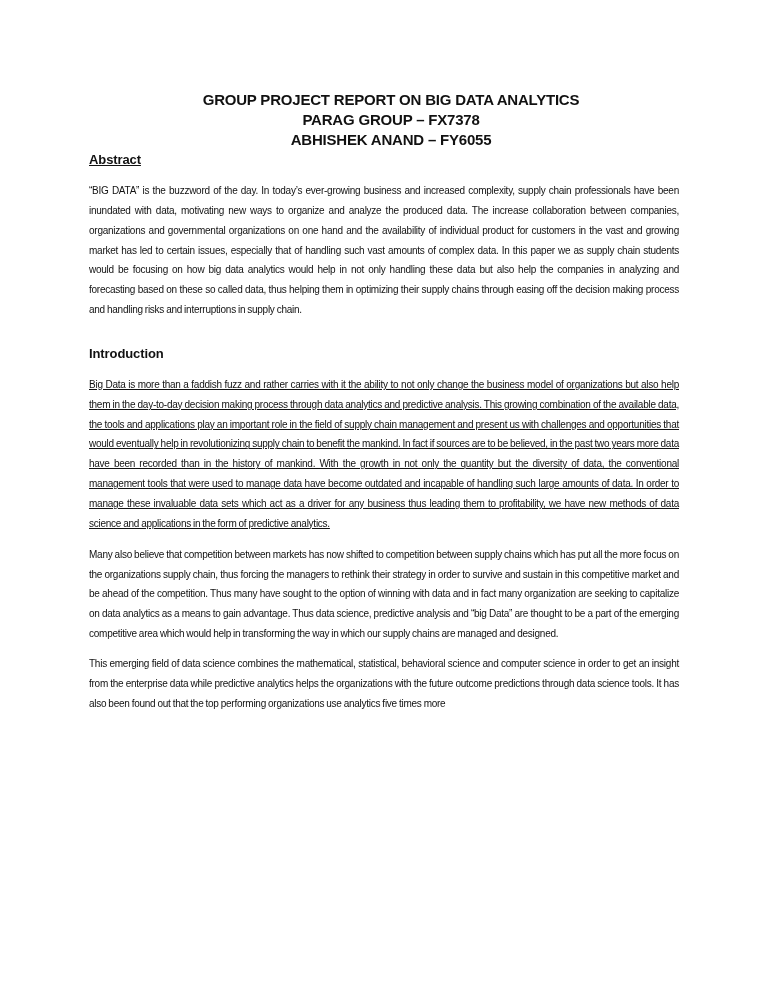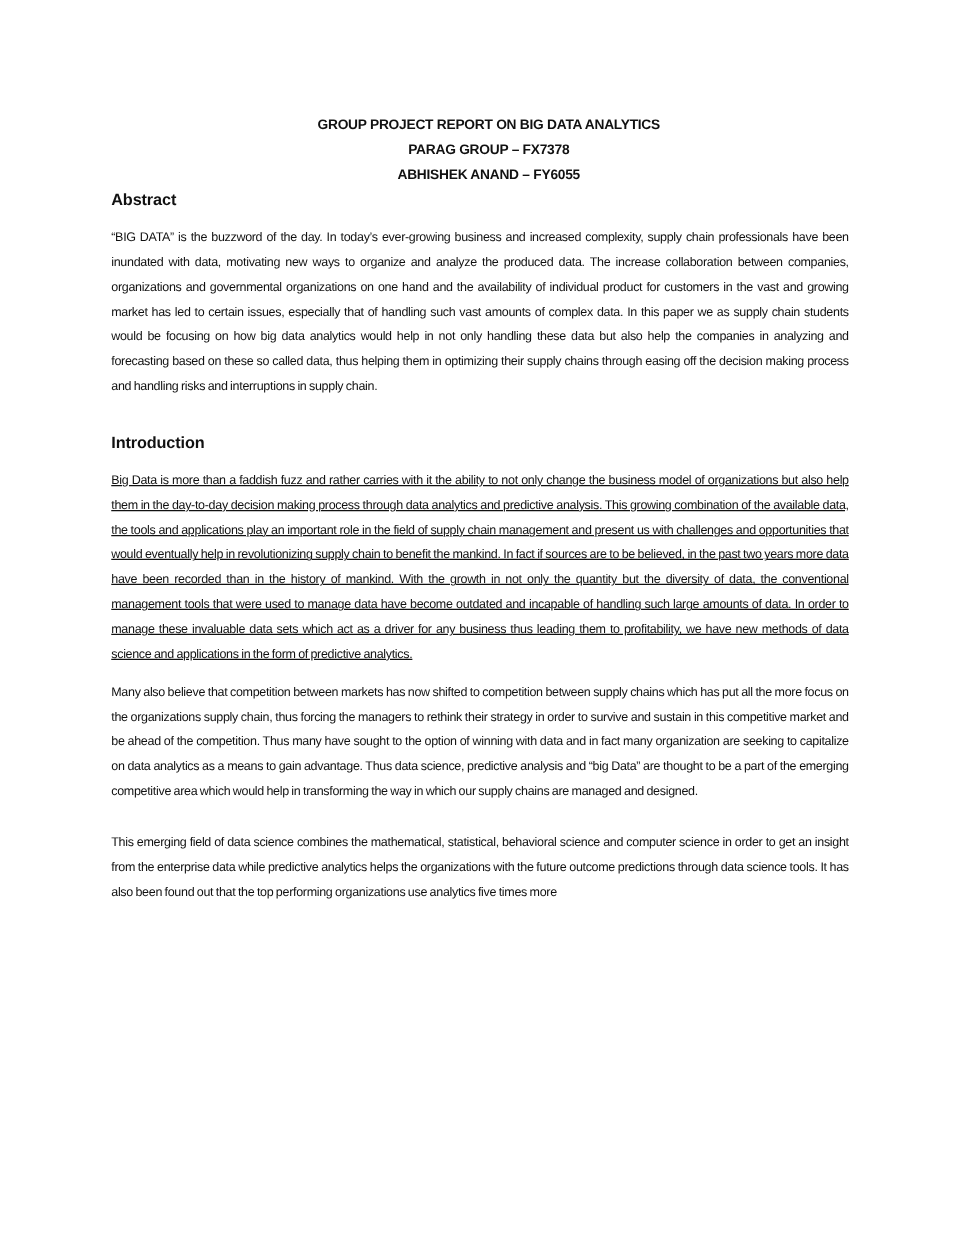--- a/index.html
+++ b/index.html
@@ -17,47 +17,47 @@
     }
     .page {
       position: absolute;
       left: 89px;
       top: 90px;
       width: 590px;
     }
     .title-block {
       text-align: center;
       font-weight: bold;
-      font-size: 11px;
+      font-size: 15px;
       line-height: 20px;
       letter-spacing: -0.2px;
       padding-left: 14px;
     }
     .title-line { display: block; }
     .heading {
       font-weight: bold;
       font-size: 13px;
       line-height: 20px;
       margin: 0;
       letter-spacing: -0.1px;
     }
     .para {
       font-size: 10px;
       line-height: 19.85px;
       text-align: justify;
       margin: 0;
       letter-spacing: -0.25px;
       word-spacing: -0.5px;
     }
-    #abstract-heading { margin-top: 0px; }
+    #abstract-heading { margin-top: 0px; text-decoration: underline; }
     #abstract-para { margin-top: 11px; }
     #intro-heading { margin-top: 24px; }
     #intro-para-1 { margin-top: 11px; text-decoration: underline; }
     #intro-para-2 { margin-top: 11px; }
-    #intro-para-3 { margin-top: 21px; }
+    #intro-para-3 { margin-top: 10px; }
   </style>
 </head>
 <body>
 
 <div class="page">
   <div class="title-block">
     <span class="title-line">GROUP PROJECT REPORT ON BIG DATA ANALYTICS</span>
     <span class="title-line">PARAG GROUP – FX7378</span>
     <span class="title-line">ABHISHEK ANAND – FY6055</span>
   </div>

